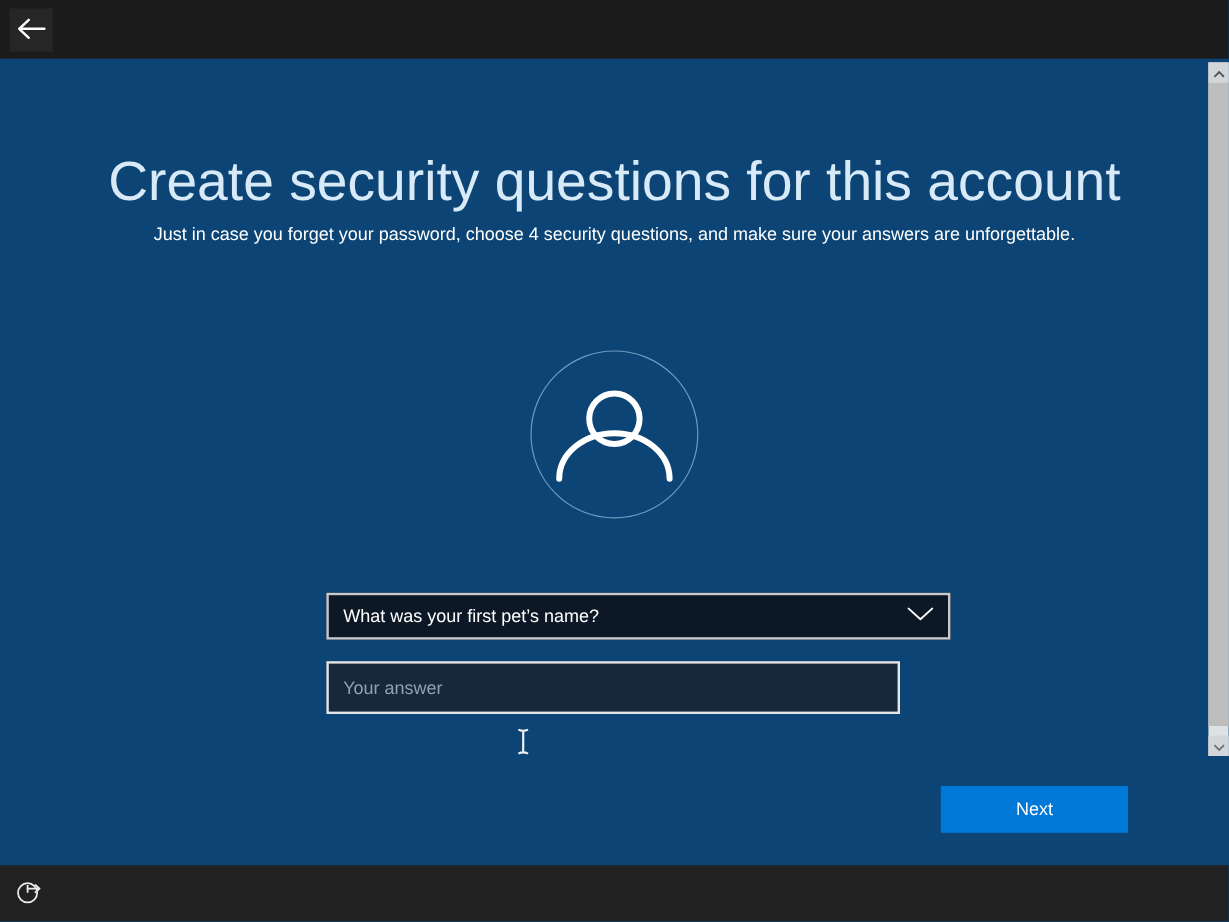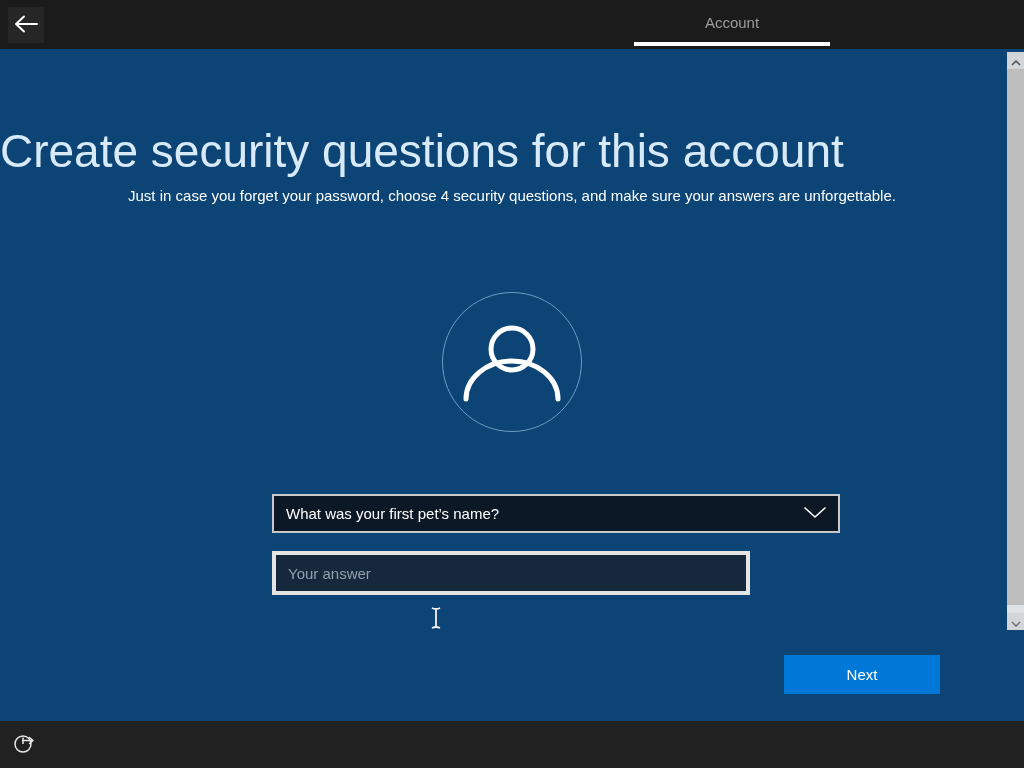--- a/index.html
+++ b/index.html
@@ -33,46 +33,46 @@
     position: absolute; left: 0; bottom: 3px; width: 196px; height: 4px;
     background: #ffffff;
   }
   
   .content {
     position: absolute; top: 49px; left: 0; width: 1024px; height: 672px;
     background: #0b4475;
   }
   .page-title {
     position: absolute; top: 75px; left: 0; width: 1024px;
-    text-align: left;
+    text-align: center;
     font-size: 46px; font-weight: 300; color: #d8eaf7;
   }
   .page-subtitle {
     position: absolute; top: 138px; left: 0; width: 1024px;
     text-align: center;
     font-size: 15px; color: #ffffff;
   }
   .avatar {
     position: absolute; left: 442px; top: 243px; width: 140px; height: 140px;
     border: 1px solid #6e9cc0; border-radius: 50%;
     box-sizing: border-box;
   }
   .question-select {
-    position: absolute; left: 272px; top: 445px; width: 568px; height: 39px;
+    position: absolute; left: 272px; top: 445px; width: 520px; height: 39px;
     background: #0d1826; border: 2px solid #c9c9c9;
     box-sizing: border-box;
     display: flex; align-items: center;
     padding: 1px 12px; cursor: pointer;
   }
   .question-select .value {
     flex: 1; color: #ffffff; font-size: 15px;
   }
   .answer-wrap {
     position: absolute; left: 272px; top: 502px; width: 478px; height: 44px;
-    background: #16283c; border: 4px solid #e5e5e5;
+    background: #16283c; border: 2px solid #e5e5e5;
     box-sizing: border-box;
   }
   .answer-wrap input {
     width: 100%; height: 100%; box-sizing: border-box;
     background: transparent; border: none; outline: none;
     padding: 0 12px; color: #ffffff; font-size: 15px;
     font-family: "Liberation Sans", sans-serif;
   }
   .answer-wrap input::placeholder { color: #93a0ad; opacity: 1; }
   .next-btn {
@@ -118,24 +118,20 @@
 <body>
 
 <div class="topbar">
   <button class="back-btn">
     <span>
       <svg width="26" height="22" viewBox="0 0 26 22">
         <path d="M24 11 H3 M3 11 L11 3.5 M3 11 L11 18.5" stroke="#ffffff" stroke-width="2" fill="none" stroke-linecap="round" stroke-linejoin="round"></path>
       </svg>
     </span>
   </button>
-  <div class="tab">
-    <span class="tab-label">Account</span>
-    <div class="tab-underline"></div>
-  </div>
 </div>
 
 <div class="content">
   <div class="page-title">Create security questions for this account</div>
   <div class="page-subtitle">Just in case you forget your password, choose 4 security questions, and make sure your answers are unforgettable.</div>
 
   <div class="avatar">
     <svg width="138" height="138" viewBox="0 0 138 138">
       <circle cx="69" cy="56" r="21" stroke="#ffffff" stroke-width="5" fill="none"></circle>
       <path d="M23 106 A 46 38 0 0 1 115 106" stroke="#ffffff" stroke-width="5" fill="none" stroke-linecap="round"></path>

